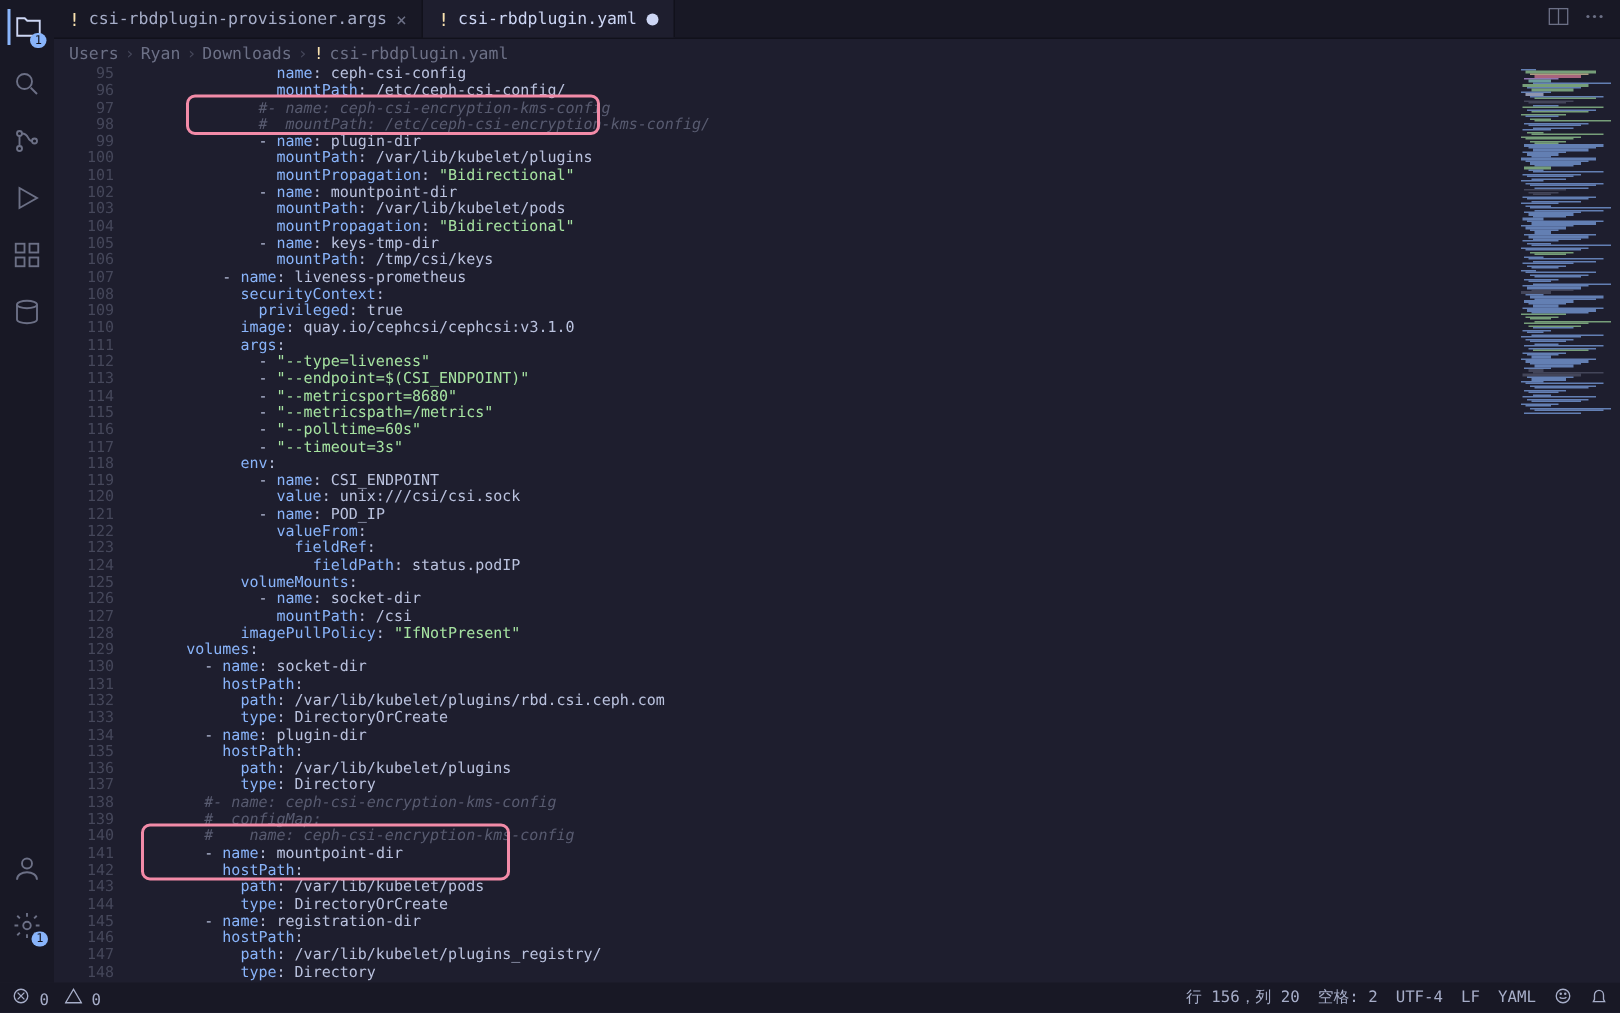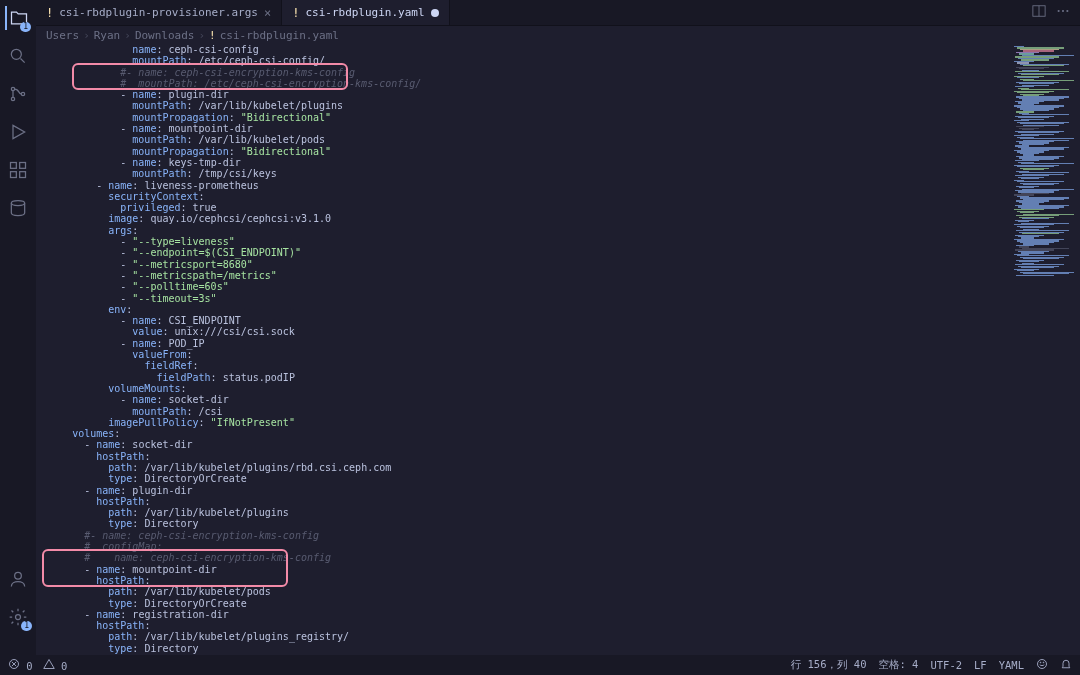--- a/index.html
+++ b/index.html
@@ -133,20 +133,75 @@
           <span class="sep">›</span>
         <span>Ryan</span>
           <span class="sep">›</span>
         <span>Downloads</span>
           <span class="sep">›</span>
         <span class="warn">!</span>
         <span>csi-rbdplugin.yaml</span>
       </div>
 
       <div class="code-area">
+        <div class="gutter" id="gutter">95
+96
+97
+98
+99
+100
+101
+102
+103
+104
+105
+106
+107
+108
+109
+110
+111
+112
+113
+114
+115
+116
+117
+118
+119
+120
+121
+122
+123
+124
+125
+126
+127
+128
+129
+130
+131
+132
+133
+134
+135
+136
+137
+138
+139
+140
+141
+142
+143
+144
+145
+146
+147
+148
+</div>
         <div class="code" id="code"><div class="line">                <span class="k">name</span><span class="p">: </span><span class="d">ceph-csi-config</span></div><div class="line">                <span class="k">mountPath</span><span class="p">: </span><span class="d">/etc/ceph-csi-config/</span></div><div class="line">              <span class="c">#- name: ceph-csi-encryption-kms-config</span></div><div class="line">              <span class="c">#  mountPath: /etc/ceph-csi-encryption-kms-config/</span></div><div class="line">              <span class="p">- </span><span class="k">name</span><span class="p">: </span><span class="d">plugin-dir</span></div><div class="line">                <span class="k">mountPath</span><span class="p">: </span><span class="d">/var/lib/kubelet/plugins</span></div><div class="line">                <span class="k">mountPropagation</span><span class="p">: </span><span class="s">"Bidirectional"</span></div><div class="line">              <span class="p">- </span><span class="k">name</span><span class="p">: </span><span class="d">mountpoint-dir</span></div><div class="line">                <span class="k">mountPath</span><span class="p">: </span><span class="d">/var/lib/kubelet/pods</span></div><div class="line">                <span class="k">mountPropagation</span><span class="p">: </span><span class="s">"Bidirectional"</span></div><div class="line">              <span class="p">- </span><span class="k">name</span><span class="p">: </span><span class="d">keys-tmp-dir</span></div><div class="line">                <span class="k">mountPath</span><span class="p">: </span><span class="d">/tmp/csi/keys</span></div><div class="line">          <span class="p">- </span><span class="k">name</span><span class="p">: </span><span class="d">liveness-prometheus</span></div><div class="line">            <span class="k">securityContext</span><span class="p">:</span></div><div class="line">              <span class="k">privileged</span><span class="p">: </span><span class="d">true</span></div><div class="line">            <span class="k">image</span><span class="p">: </span><span class="d">quay.io/cephcsi/cephcsi:v3.1.0</span></div><div class="line">            <span class="k">args</span><span class="p">:</span></div><div class="line">              <span class="p">- </span><span class="s">"--type=liveness"</span></div><div class="line">              <span class="p">- </span><span class="s">"--endpoint=$(CSI_ENDPOINT)"</span></div><div class="line">              <span class="p">- </span><span class="s">"--metricsport=8680"</span></div><div class="line">              <span class="p">- </span><span class="s">"--metricspath=/metrics"</span></div><div class="line">              <span class="p">- </span><span class="s">"--polltime=60s"</span></div><div class="line">              <span class="p">- </span><span class="s">"--timeout=3s"</span></div><div class="line">            <span class="k">env</span><span class="p">:</span></div><div class="line">              <span class="p">- </span><span class="k">name</span><span class="p">: </span><span class="d">CSI_ENDPOINT</span></div><div class="line">                <span class="k">value</span><span class="p">: </span><span class="d">unix:///csi/csi.sock</span></div><div class="line">              <span class="p">- </span><span class="k">name</span><span class="p">: </span><span class="d">POD_IP</span></div><div class="line">                <span class="k">valueFrom</span><span class="p">:</span></div><div class="line">                  <span class="k">fieldRef</span><span class="p">:</span></div><div class="line">                    <span class="k">fieldPath</span><span class="p">: </span><span class="d">status.podIP</span></div><div class="line">            <span class="k">volumeMounts</span><span class="p">:</span></div><div class="line">              <span class="p">- </span><span class="k">name</span><span class="p">: </span><span class="d">socket-dir</span></div><div class="line">                <span class="k">mountPath</span><span class="p">: </span><span class="d">/csi</span></div><div class="line">            <span class="k">imagePullPolicy</span><span class="p">: </span><span class="s">"IfNotPresent"</span></div><div class="line">      <span class="k">volumes</span><span class="p">:</span></div><div class="line">        <span class="p">- </span><span class="k">name</span><span class="p">: </span><span class="d">socket-dir</span></div><div class="line">          <span class="k">hostPath</span><span class="p">:</span></div><div class="line">            <span class="k">path</span><span class="p">: </span><span class="d">/var/lib/kubelet/plugins/rbd.csi.ceph.com</span></div><div class="line">            <span class="k">type</span><span class="p">: </span><span class="d">DirectoryOrCreate</span></div><div class="line">        <span class="p">- </span><span class="k">name</span><span class="p">: </span><span class="d">plugin-dir</span></div><div class="line">          <span class="k">hostPath</span><span class="p">:</span></div><div class="line">            <span class="k">path</span><span class="p">: </span><span class="d">/var/lib/kubelet/plugins</span></div><div class="line">            <span class="k">type</span><span class="p">: </span><span class="d">Directory</span></div><div class="line">        <span class="c">#- name: ceph-csi-encryption-kms-config</span></div><div class="line">        <span class="c">#  configMap:</span></div><div class="line">        <span class="c">#    name: ceph-csi-encryption-kms-config</span></div><div class="line">        <span class="p">- </span><span class="k">name</span><span class="p">: </span><span class="d">mountpoint-dir</span></div><div class="line">          <span class="k">hostPath</span><span class="p">:</span></div><div class="line">            <span class="k">path</span><span class="p">: </span><span class="d">/var/lib/kubelet/pods</span></div><div class="line">            <span class="k">type</span><span class="p">: </span><span class="d">DirectoryOrCreate</span></div><div class="line">        <span class="p">- </span><span class="k">name</span><span class="p">: </span><span class="d">registration-dir</span></div><div class="line">          <span class="k">hostPath</span><span class="p">:</span></div><div class="line">            <span class="k">path</span><span class="p">: </span><span class="d">/var/lib/kubelet/plugins_registry/</span></div><div class="line">            <span class="k">type</span><span class="p">: </span><span class="d">Directory</span></div><div class="highlight-box" style="top: 19px; left: 36px; width: 276px; height: 27px;"></div><div class="highlight-box" style="top: 505px; left: 6px; width: 246px; height: 38px;"></div></div>
         <div class="overview-ruler"></div>
         <div class="minimap" id="minimap">
             <div class="mm-line" style="width: 10px; margin-left: 0px; background: rgb(137, 180, 250); opacity: 0.65;"></div>
             <div class="mm-line" style="width: 47px; margin-left: 3px; background: rgb(166, 227, 161); opacity: 0.65;"></div>
             <div class="mm-line" style="width: 39px; margin-left: 6px; background: rgb(249, 226, 175); opacity: 0.65;"></div>
             <div class="mm-line" style="width: 31px; margin-left: 9px; background: rgb(243, 139, 168); opacity: 0.65;"></div>
             <div class="mm-line" style="width: 23px; margin-left: 2px; background: rgb(203, 166, 247); opacity: 0.65;"></div>
             <div class="mm-line" style="width: 15px; margin-left: 5px; background: rgb(148, 226, 213); opacity: 0.65;"></div>
             <div class="mm-line" style="width: 52px; margin-left: 8px; background: rgb(137, 180, 250); opacity: 0.65;"></div>
@@ -313,23 +368,23 @@
         <span>0</span>
       </span>
       <span>
         <svg class="sb-icon" viewBox="0 0 16 16" fill="none" stroke="currentColor" stroke-width="1.2">
             <path d="M8 2 1 14h14z"></path>
           </svg>
         <span>0</span>
       </span>
     </div>
     <div class="right">
-      <span>行 156，列 40</span>
-      <span>空格: 4</span>
-      <span>UTF-2</span>
+      <span>行 156，列 20</span>
+      <span>空格: 2</span>
+      <span>UTF-4</span>
       <span>LF</span>
       <span>YAML</span>
       <span><svg class="sb-icon" viewBox="0 0 16 16" fill="none" stroke="currentColor" stroke-width="1.2">
             <circle cx="8" cy="8" r="6"></circle>
             <path d="M5 9c1 1.5 5 1.5 6 0"></path>
             <circle cx="6" cy="6" r=".5" fill="currentColor"></circle>
             <circle cx="10" cy="6" r=".5" fill="currentColor"></circle>
           </svg></span>
       <span><svg class="sb-icon" viewBox="0 0 16 16" fill="none" stroke="currentColor" stroke-width="1.2">
             <path d="M4 11V7a4 4 0 0 1 8 0v4l1 2H3z"></path>

